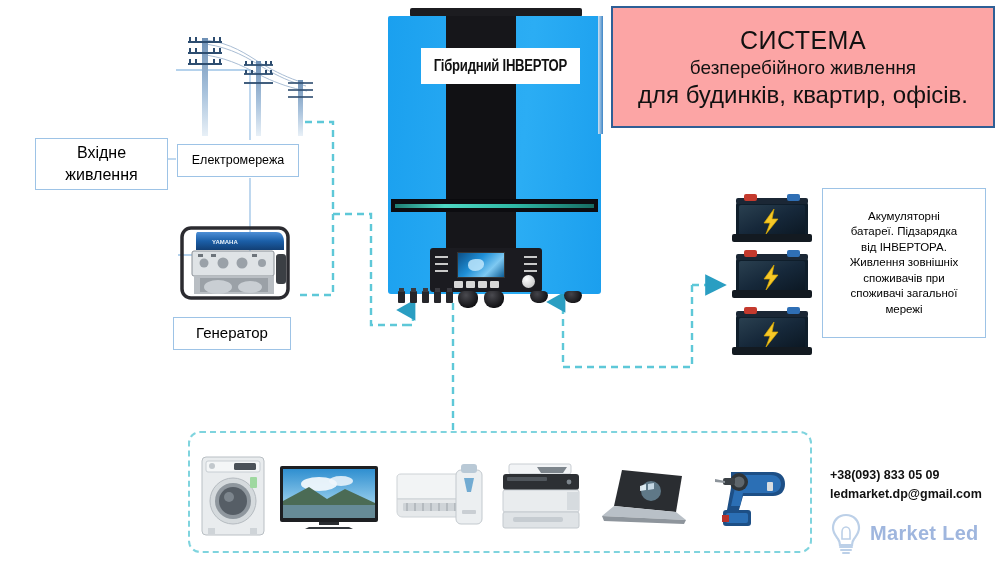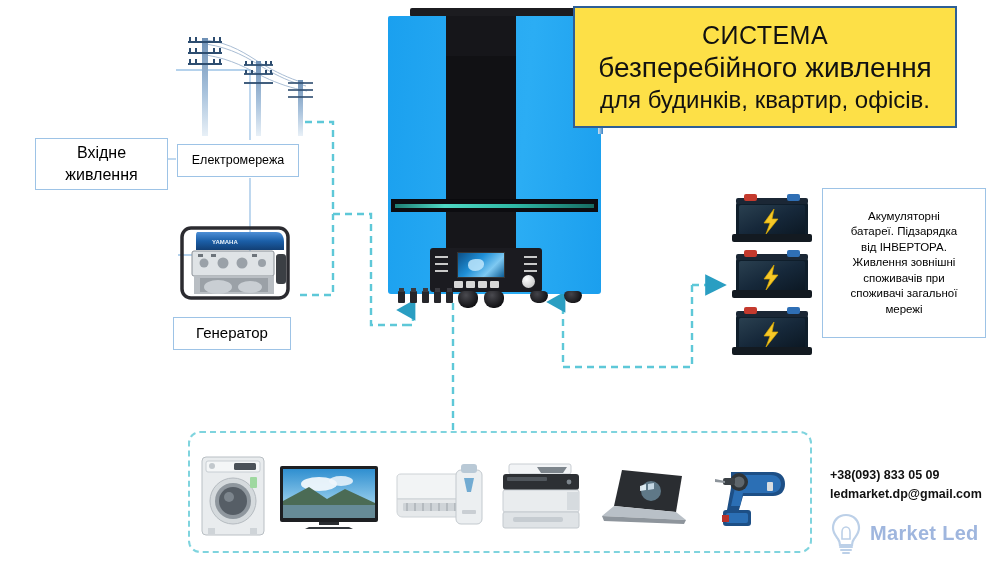--- a/index.html
+++ b/index.html
@@ -20,29 +20,29 @@
     display:flex; align-items:center; justify-content:center;
     text-align:center;
     color:#000;
     line-height:1.35;
     z-index:30;
   }
 
   
   #title-panel{
     position:absolute;
-    left:573px; top:6px; width:384px; height:122px;
-    background:#fde047;
+    left:611px; top:6px; width:384px; height:122px;
+    background:#fca5a5;
     border:2px solid #2e5f96;
     display:flex; flex-direction:column;
     align-items:center; justify-content:center;
     z-index:40;
   }
   #title-panel .t1{ font-size:25px; letter-spacing:.5px; color:#111; }
-  #title-panel .t2{ font-size:28px; color:#111; margin-top:2px;}
+  #title-panel .t2{ font-size:19px; color:#111; margin-top:2px;}
   #title-panel .t3{ font-size:24px; color:#111; margin-top:2px;}
 
   
   #title-accent{
     position:absolute; left:598px; top:16px; width:5px; height:118px;
     background:linear-gradient(90deg,#cfe2f3,#3d85c6);
     z-index:39;
   }
 
   
@@ -331,20 +331,23 @@
     <div class="inv-term" style="left:22px;"></div>
     <div class="inv-term" style="left:34px;"></div>
     <div class="inv-term" style="left:46px;"></div>
     <div class="inv-term" style="left:58px;"></div>
     <div class="inv-bigterm" style="left:70px;"></div>
     <div class="inv-bigterm" style="left:96px;"></div>
     <div class="inv-foot" style="left:142px;"></div>
     <div class="inv-foot" style="left:176px;"></div>
   </div>
 
+  <div id="inv-caption">
+    <span>Гібридний ІНВЕРТОР</span>
+  </div>
 
   <div class="battery" id="bat1">
     <svg width="84" height="53" viewBox="0 0 84 53">
       <rect x="6" y="8" width="72" height="38" rx="3" fill="#0f1e2b"></rect>
       <rect x="9" y="11" width="66" height="31" rx="2" fill="url(#bgrad)"></rect>
       <rect x="2" y="40" width="80" height="8" rx="2" fill="#131a21"></rect>
       <rect x="6" y="4" width="72" height="6" rx="2" fill="#1b2735"></rect>
       <rect x="14" y="0" width="13" height="7" rx="2" fill="#c43a2e"></rect>
       <rect x="57" y="0" width="13" height="7" rx="2" fill="#2f6fb5"></rect>
       <path d="M44,15 L34,29 L40,29 L36,40 L48,25 L42,25 Z" fill="#f6c828" stroke="#d9a800" stroke-width=".7"></path>
@@ -405,21 +408,21 @@
 
   <div class="lbl-box" id="lbl-gen" style="left:173px; top:317px; width:118px; height:33px; font-size:15px;">
     <span>Генератор</span>
   </div>
 
 
   <div class="lbl-box" id="lbl-bat" style="left:822px; top:188px; width:164px; height:150px; font-size:11.5px; flex-direction:column;">
     <span>Акумуляторні</span>
     <span>батареї. Підзарядка</span>
     <span>від ІНВЕРТОРА.</span>
-    <span>Живлення зовнішні</span>
+    <span>Живлення зовнішніх</span>
     <span>споживачів при</span>
     <span>споживачі загальної</span>
     <span>мережі</span>
   </div>
 
   <div id="appliance-zone"></div>
 
   <div class="appliance" style="left:198px; top:455px; width:70px; height:82px;">
     <svg width="70" height="82" viewBox="0 0 70 82">
       <rect x="4" y="2" width="62" height="78" rx="4" fill="#e9ecee" stroke="#b9bfc4"></rect>

